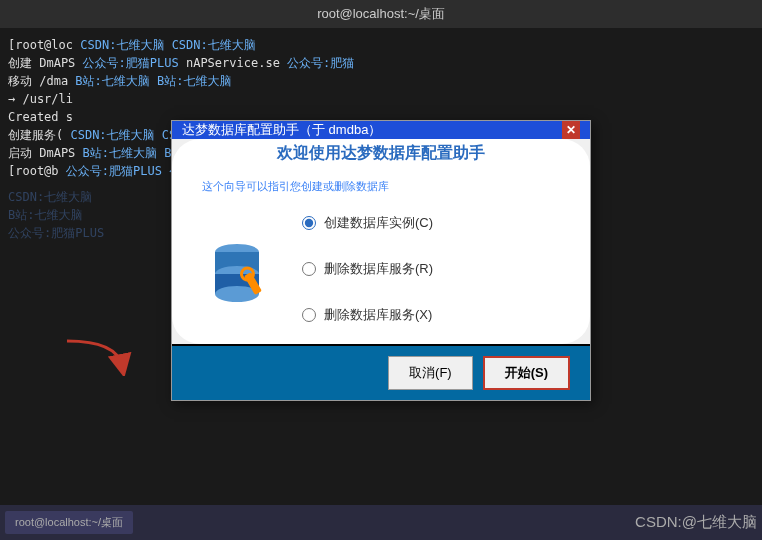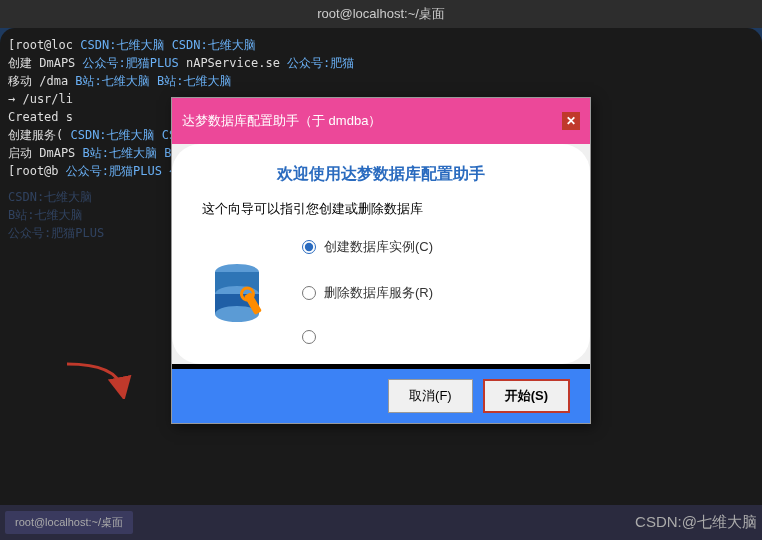--- a/index.html
+++ b/index.html
@@ -34,21 +34,20 @@
 
     .terminal-content {
       flex: 1;
       background: #1a1a1a;
       color: #ddd;
       font-family: monospace;
       font-size: 12px;
       padding: 8px;
       position: relative;
       overflow: hidden;
-      border-radius: 15px;
     }
 
     
     .dialog-overlay {
       position: absolute;
       top: 0; left: 0;
       width: 100%; height: 100%;
       display: flex;
       align-items: center;
       justify-content: center;
@@ -59,23 +58,23 @@
       pointer-events: all;
       background: #f0f0f0;
       border: 1px solid #999;
       box-shadow: 3px 3px 12px rgba(0,0,0,0.5);
       width: 420px;
       position: relative;
       top: -10px;
     }
 
     .dialog-titlebar {
-      background: #ec4899;
+      background: #1d4ed8;
       color: white;
-      padding: 14px 10px;
+      padding: 0 10px;
       display: flex;
       align-items: center;
       justify-content: space-between;
       font-size: 13px;
     }
 
     .dialog-close-btn {
       background: #c0392b;
       color: white;
       border: none;
@@ -83,36 +82,36 @@
       height: 18px;
       cursor: pointer;
       font-size: 12px;
       display: flex;
       align-items: center;
       justify-content: center;
       font-weight: bold;
     }
 
     .dialog-body {
-      padding: 20px 30px 20px 30px;
+      padding: 4px 30px 20px 30px;
       background: white;
       border-radius: 28px;
     }
 
     .dialog-welcome-title {
       color: #2a6bbf;
       font-size: 16px;
       font-weight: bold;
       margin-bottom: 15px;
       text-align: center;
     }
 
     .dialog-subtitle {
-      color: #000000;
-      font-size: 13px;
+      color: #3b82f6;
+      font-size: 11px;
       margin-bottom: 20px;
     }
 
     .dialog-content-area {
       display: flex;
       gap: 20px;
     }
 
     .dialog-icon-area {
       display: flex;
@@ -139,26 +138,26 @@
       width: 14px;
       height: 14px;
     }
 
     .radio-label {
       font-size: 13px;
       color: #333;
     }
 
     .dialog-footer {
-      background: #3b82f6;
+      background: #0369a1;
       padding: 10px 20px;
       display: flex;
       justify-content: flex-end;
       gap: 10px;
-      border-top: 5px solid #000000;
+      border-top: 2px solid #000000;
     }
 
     .btn {
       padding: 6px 20px;
       font-size: 13px;
       cursor: pointer;
       border: 1px solid #999;
       background: #f0f0f0;
     }
 
@@ -261,20 +260,21 @@
           <label class="radio-option">
             <input type="radio" name="db-action" checked="" style="">
             <span class="radio-label">创建数据库实例(C)</span>
           </label>
           <label class="radio-option">
             <input type="radio" name="db-action" style="">
             <span class="radio-label">删除数据库服务(R)</span>
           </label>
           <label class="radio-option">
             <input type="radio" name="db-action" style="">
+            <span class="radio-label">删除数据库服务(X)</span>
           </label>
         </div>
       </div>
     </div>
 
     <div class="dialog-footer">
 
       <div style="position:relative; display:flex; align-items:center; gap:10px; margin-right:auto; padding-left: 60px;">
         <svg width="80" height="40" viewBox="0 0 80 40" style="position:absolute; right: 115px; top:-20px;">
           <path d="M 10 5 Q 60 5 65 30" stroke="#c0392b" stroke-width="3" fill="none" marker-end="url(#arr)"></path>

